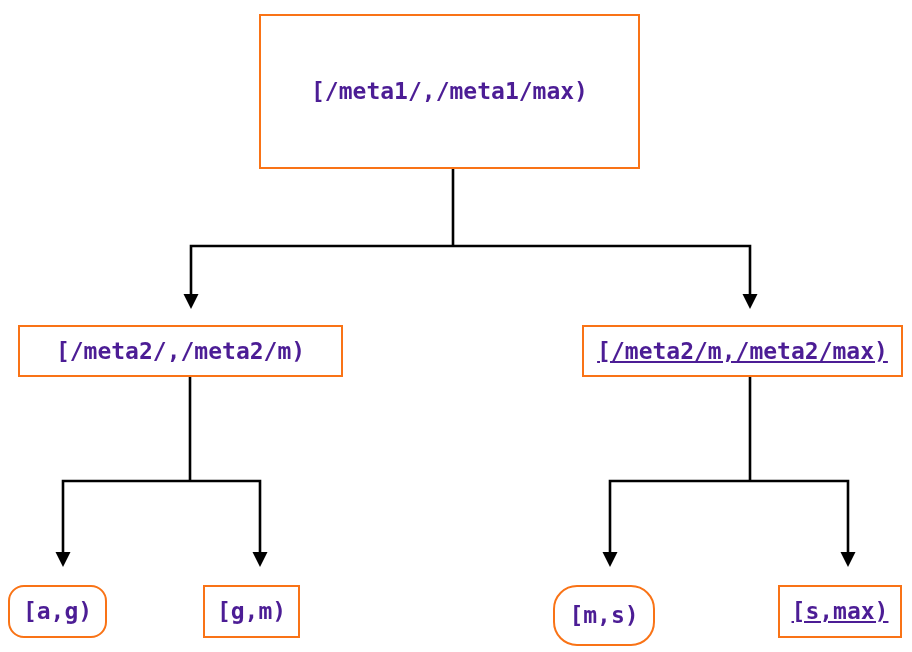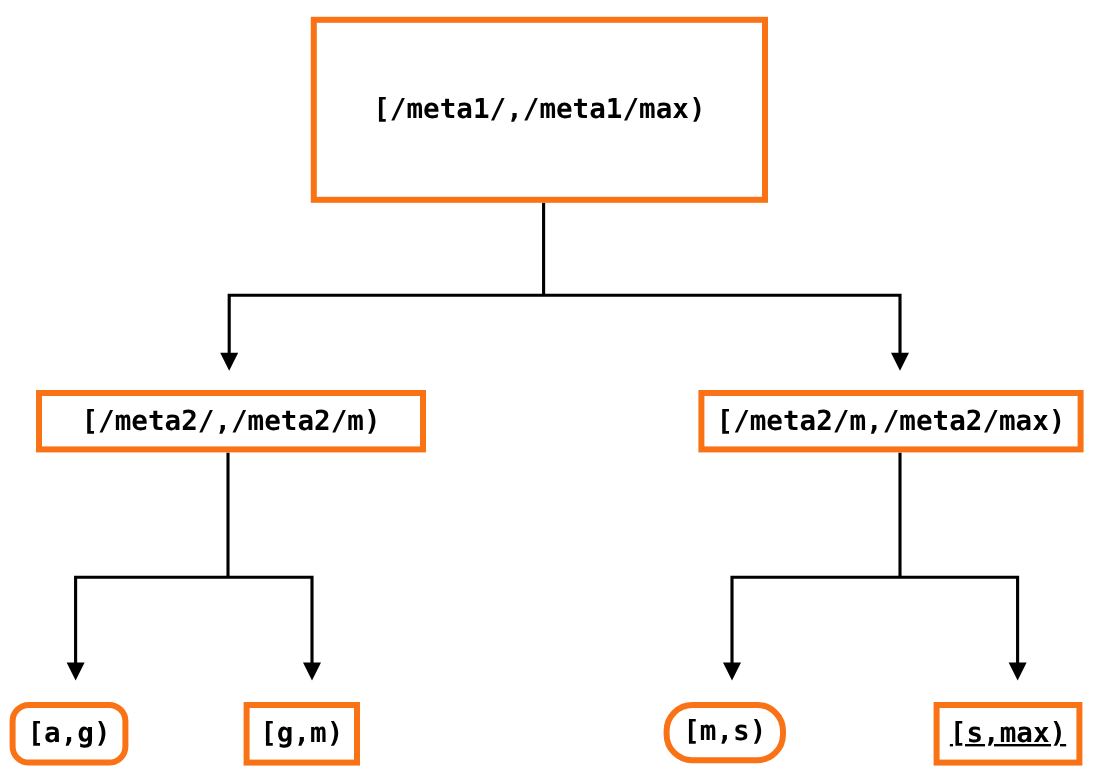--- a/index.html
+++ b/index.html
@@ -26,23 +26,23 @@
   }
   .edges polygon {
     fill: #000000;
     stroke: none;
   }
   .node {
     position: absolute;
     display: flex;
     align-items: center;
     justify-content: center;
-    border: 5px solid #f97316;
+    border: 2px solid #f97316;
     background: #ffffff;
-    color: #000000;
+    color: #4c1d95;
     font-weight: 700;
     font-size: 23px;
     line-height: 1;
     white-space: nowrap;
   }
 </style>
 </head>
 <body>
 
 <div class="stage">
@@ -66,25 +66,25 @@
     <g>
       <path d="M750,377 V481"></path>
       <path d="M610,553 V481 H848 V553"></path>
       <polygon points="602.5,552 617.5,552 610,567"></polygon>
       <polygon points="840.5,552 855.5,552 848,567"></polygon>
     </g>
   </svg>
 
   <div class="node" style="left:259px; top:14px; width:381px; height:155px;">[/meta1/,/meta1/max)</div>
 
-  <div class="node" style="left:18px; top:325px; width:325px; height:52px;margin-left:12px;">[/meta2/,/meta2/m)</div>
+  <div class="node" style="left:18px; top:325px; width:325px; height:52px;">[/meta2/,/meta2/m)</div>
 
-  <div class="node" style="left:582px; top:325px; width:321px; height:52px;">[/meta2/m,/meta2/max)</div>
+  <div class="node" style="left:582px; top:325px; width:321px; height:52px;text-decoration:underline;">[/meta2/m,/meta2/max)</div>
 
   <div class="node" style="left:8px; top:585px; width:99px; height:53px;border-radius:16px;">[a,g)</div>
 
   <div class="node" style="left:203px; top:585px; width:97px; height:53px;text-align:right;">[g,m)</div>
 
-  <div class="node" style="left:553px; top:585px; width:102px; height:51px;border-radius:24px;">[m,s)</div>
+  <div class="node" style="left:553px; top:585px; width:102px; height:61px;border-radius:24px;">[m,s)</div>
 
   <div class="node" style="left:778px; top:585px; width:124px; height:53px;text-decoration:underline;">[s,max)</div>
 
 </div>
 
 </body></html>

